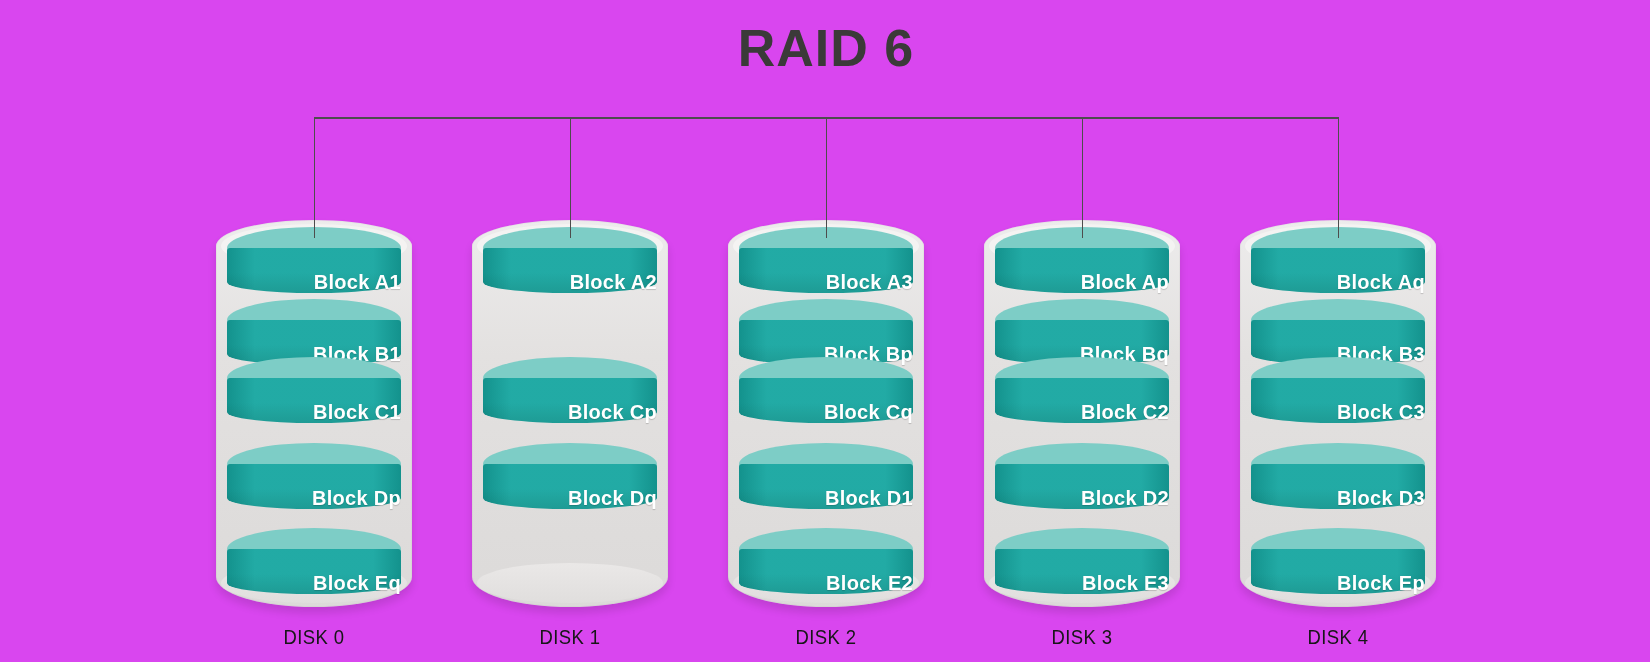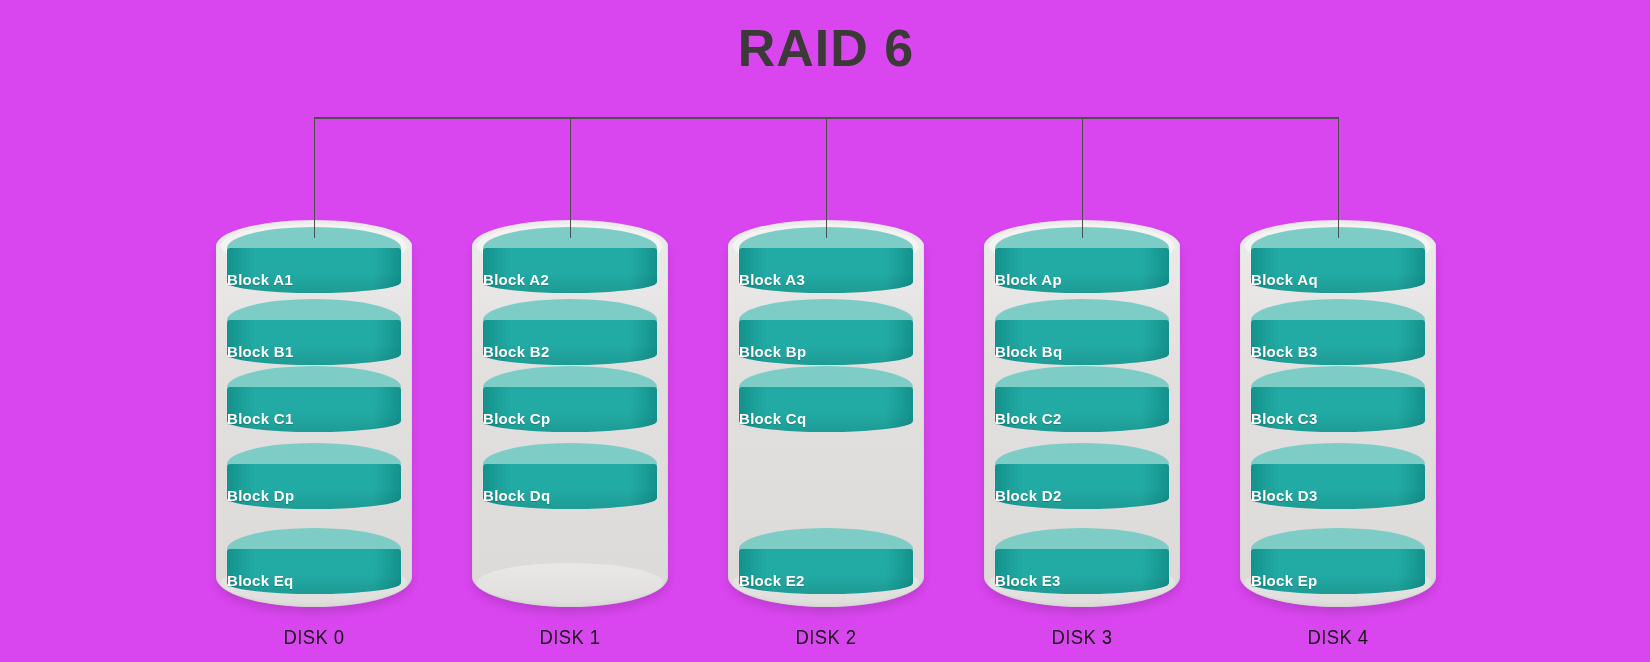--- a/index.html
+++ b/index.html
@@ -33,35 +33,35 @@
   }
   .disk-shell::before {
     content:""; position:absolute; left:5px; right:5px; top:4px; height:44px;
     background:#f4f3f2; border-radius:50%;
   }
   .disk-shell::after {
     content:""; position:absolute; left:5px; right:5px; bottom:4px; height:40px;
     background:linear-gradient(180deg,#eae8e7,#e0dedd); border-radius:50%;
   }
   .block { position:absolute; left:11px; right:11px; height:66px; z-index:2; }
-  .bk0{top:7px;} .bk1{top:79px;} .bk2{top:146px;} .bk3{top:223px;} .bk4{top:308px;}
+  .bk0{top:7px;} .bk1{top:79px;} .bk2{top:137px;} .bk3{top:223px;} .bk4{top:308px;}
   .block-top {
     position:absolute; left:0; right:0; top:0; height:42px;
     background:var(--block-top,#7dcdc6); border-radius:50%;
   }
   .block-body {
     position:absolute; left:0; right:0; top:21px; bottom:0;
     background:
       linear-gradient(90deg, rgba(0,0,0,0.12) 0%, rgba(255,255,255,0.05) 16%, rgba(255,255,255,0.05) 84%, rgba(0,0,0,0.12) 100%),
       linear-gradient(180deg, var(--block-body,#16a6a0) 0%, var(--block-body,#16a6a0) 55%, #12968f 100%);
     border-radius:3px 3px 50% 50% / 3px 3px 11px 11px;
   }
   .block-label {
     position:absolute; left:0; right:0; top:44px; z-index:3;
-    text-align:left; font-size:15px; font-weight:bold; letter-spacing:0.3px;
+    text-align:right; font-size:20px; font-weight:bold; letter-spacing:0.3px;
     color:var(--block-text,#ffffff); text-shadow:0 1px 1px rgba(0,0,0,0.18);
   }
   .disk-label {
     position:absolute; left:0; top:405px; width:196px; text-align:center;
     font-size:21px; letter-spacing:0.5px; color:var(--label-color,#161616);
     transform:scaleX(0.88); white-space:nowrap;
   }
 </style>
 </head>
 <body>
@@ -107,25 +107,20 @@
     <div class="disk-label">DISK 0</div>
   </div>
 
   <div class="disk-unit du1">
     <div class="disk-shell"></div>
     <div class="block bk0">
       <div class="block-top"></div>
       <div class="block-body"></div>
       <div class="block-label">Block A2</div>
     </div>
-    <div class="block bk1">
-      <div class="block-top"></div>
-      <div class="block-body"></div>
-      <div class="block-label">Block B2</div>
-    </div>
     <div class="block bk3">
       <div class="block-top"></div>
       <div class="block-body"></div>
       <div class="block-label">Block Dq</div>
     </div>
     <div class="block bk2">
       <div class="block-top"></div>
       <div class="block-body"></div>
       <div class="block-label">Block Cp</div>
     </div>
@@ -142,20 +137,25 @@
     <div class="block bk1">
       <div class="block-top"></div>
       <div class="block-body"></div>
       <div class="block-label">Block Bp</div>
     </div>
     <div class="block bk2">
       <div class="block-top"></div>
       <div class="block-body"></div>
       <div class="block-label">Block Cq</div>
     </div>
+    <div class="block bk3">
+      <div class="block-top"></div>
+      <div class="block-body"></div>
+      <div class="block-label">Block D1</div>
+    </div>
     <div class="block bk4">
       <div class="block-top"></div>
       <div class="block-body"></div>
       <div class="block-label">Block E2</div>
     </div>
     <div class="disk-label">DISK 2</div>
   </div>
 
   <div class="disk-unit du3">
     <div class="disk-shell"></div>

